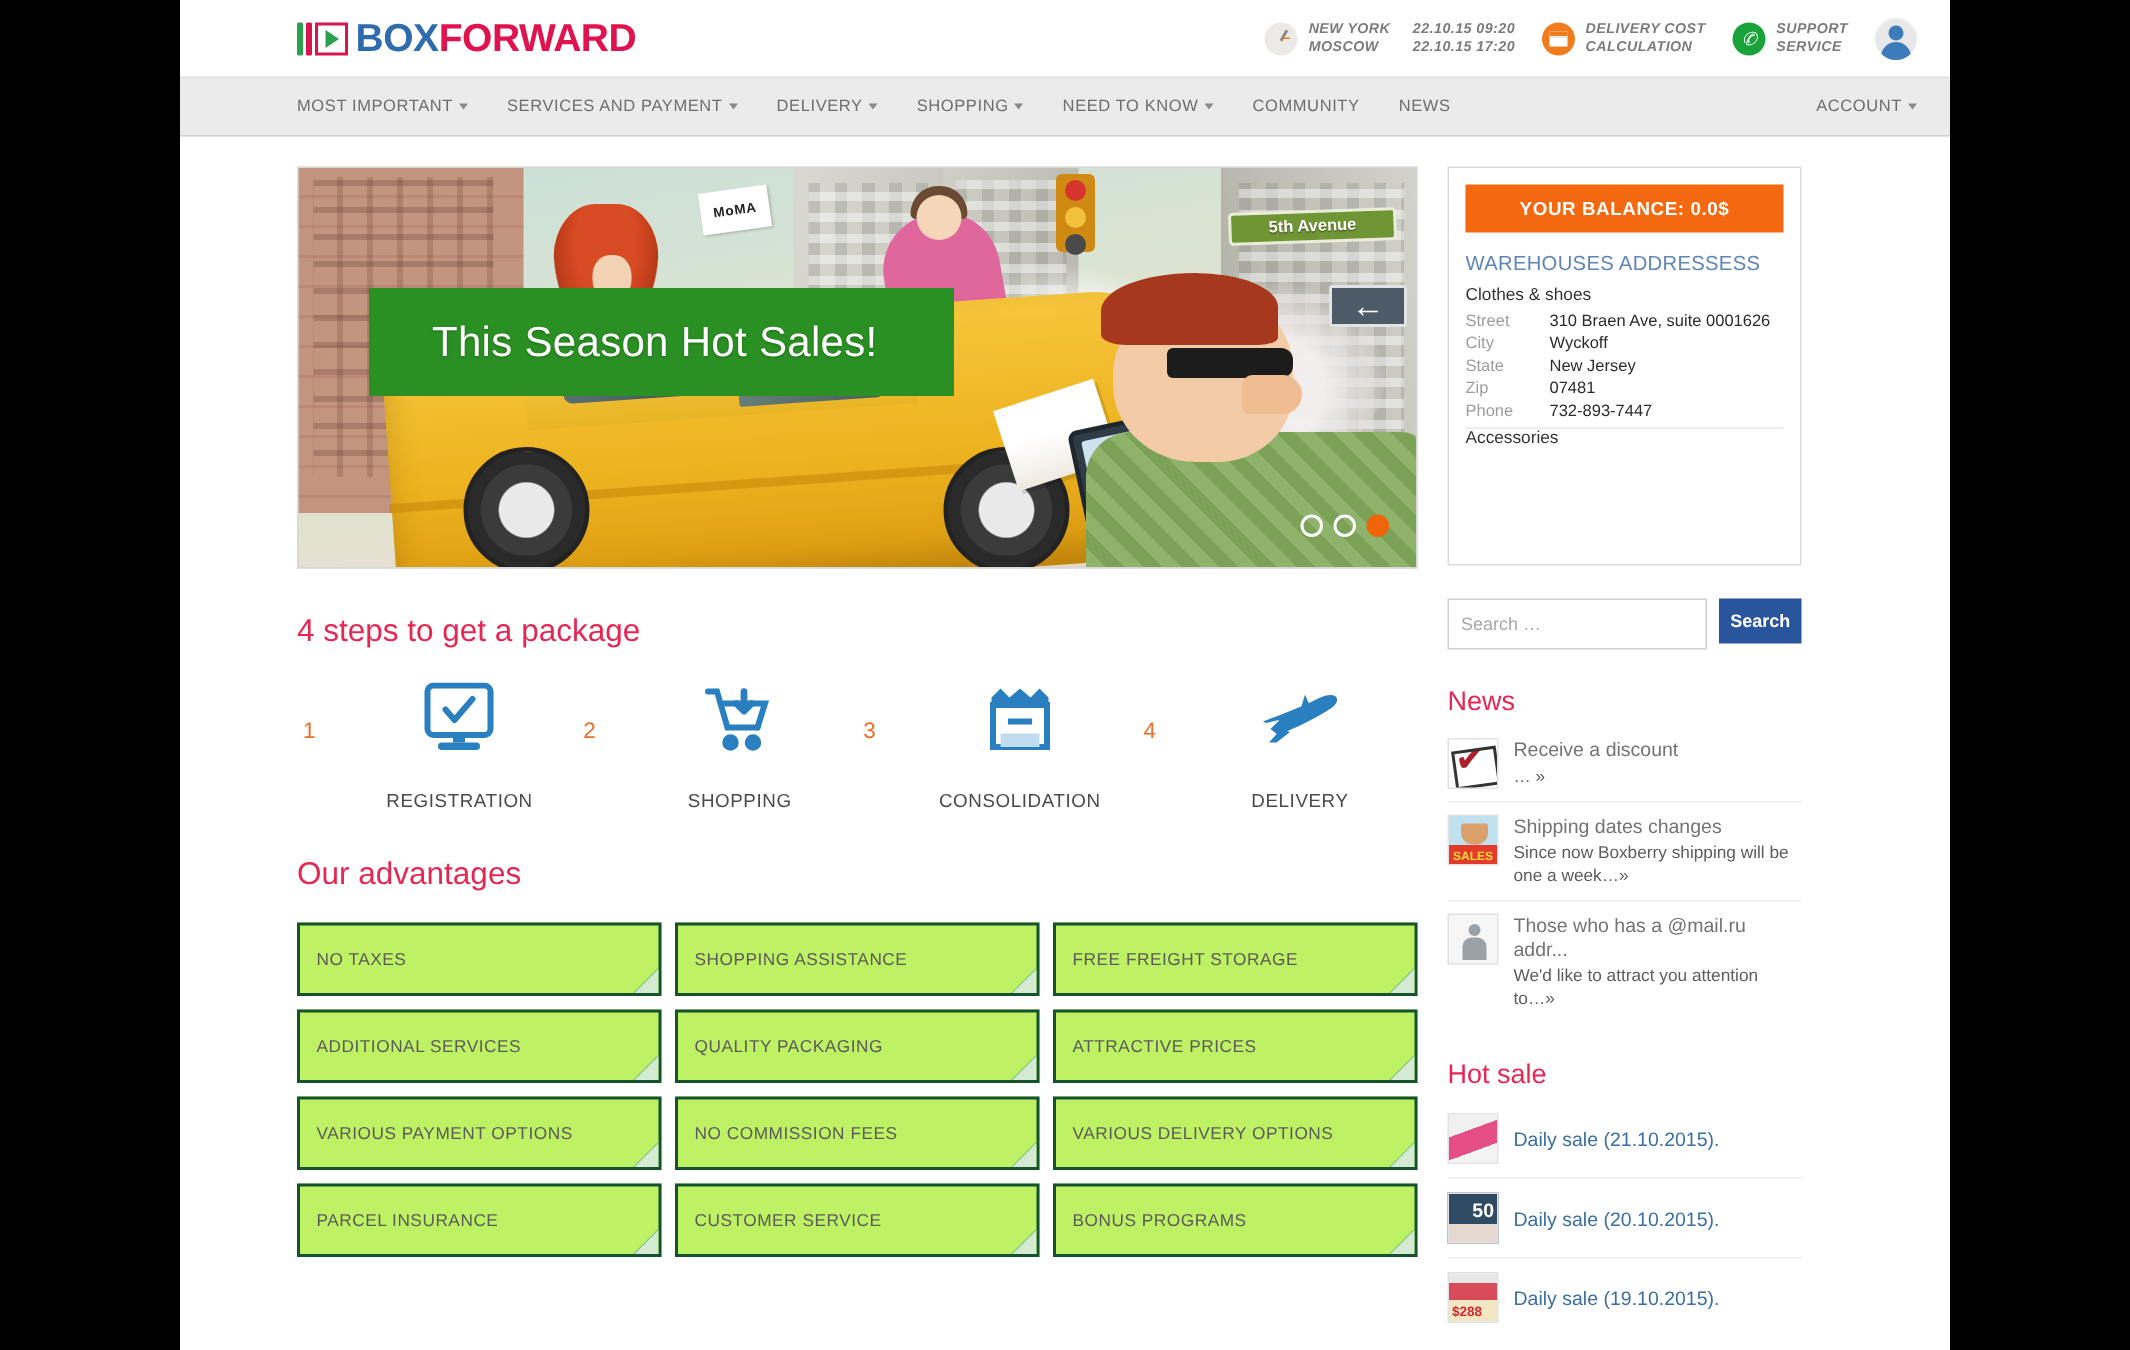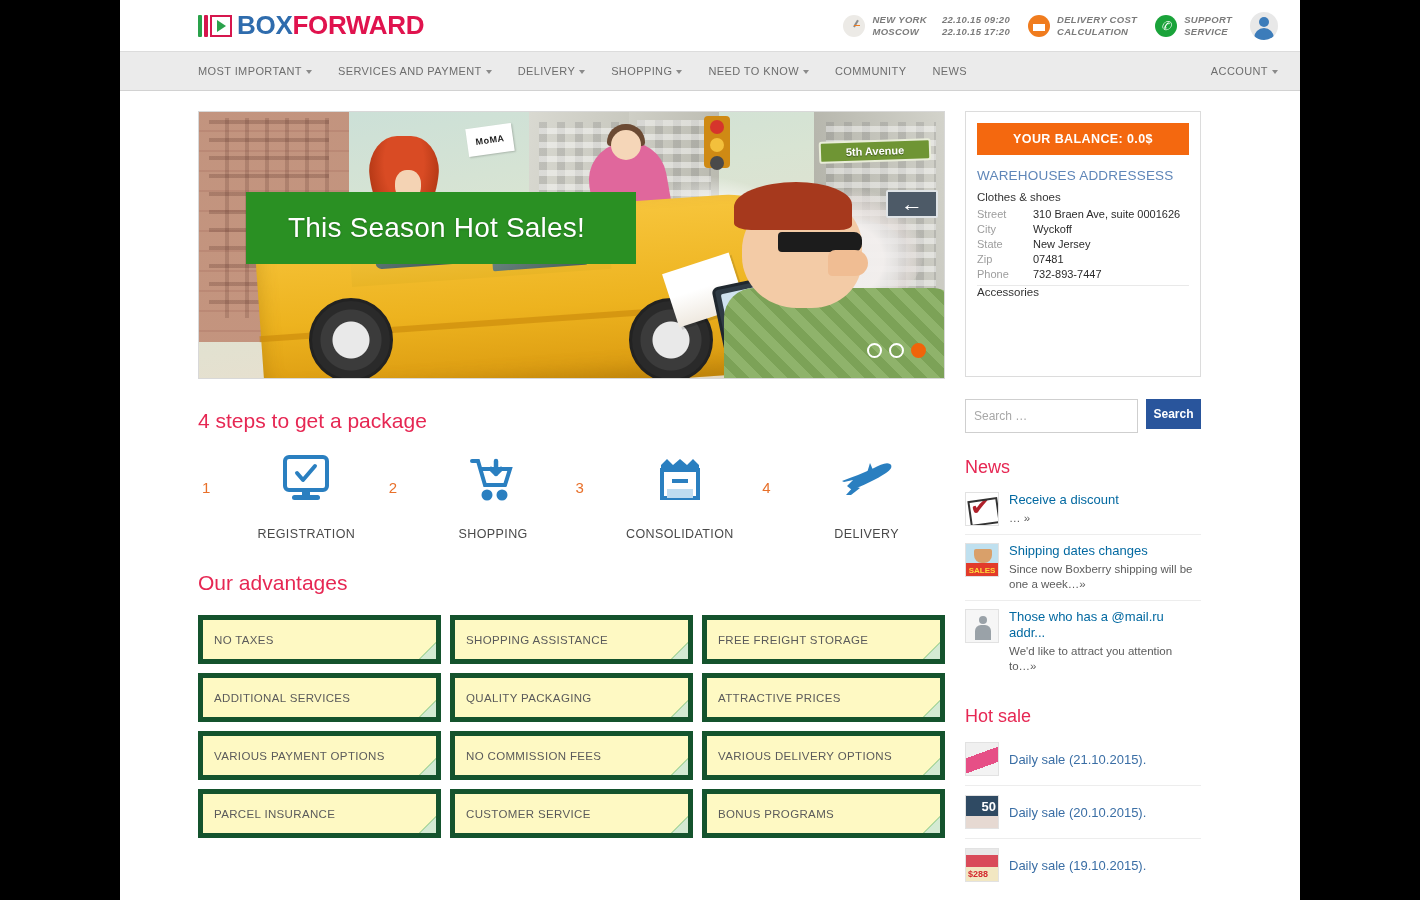--- a/index.html
+++ b/index.html
@@ -368,22 +368,22 @@
 
   
   .adv-grid {
     display: grid;
     grid-template-columns: repeat(3, 1fr);
     gap: 9px;
     margin-top: 20px;
   }
   .adv-card {
     position: relative;
-    background: #fef9c3;
-    border: 5px solid #14532d;
+    background: #bef264;
+    border: 2px solid #14532d;
     height: 49px;
     display: flex; align-items: center;
     padding: 0 0 0 11px;
     overflow: hidden;
     cursor: pointer;
   }
   .adv-card span {
     font-size: 11.5px; color: #5b5b5b; letter-spacing: .35px;
   }
   .adv-corner {
@@ -486,21 +486,21 @@
     content:""; position:absolute; left:0; bottom:0; width:34px; height:12px;
     background:#e6d9d2;
   }
   .thumb.t-deal { background: linear-gradient(180deg,#e8e8e8 0 20%,#d94b5a 20% 55%,#f2e7c2 55% 100%); }
   .thumb.t-deal::before {
     content:"$288"; position:absolute; left:2px; bottom:2px;
     font-size:9px; font-weight:bold; color:#d3292f;
   }
   .news-body { flex: 1; min-width: 0; }
   .news-title {
-    font-size: 13px; color: #0369a1; cursor: pointer;
+    font-size: 13px; color: #737373; cursor: pointer;
     line-height: 16px; display:block;
   }
   .news-excerpt {
     font-size: 11.5px; color: #5c5c5c; line-height: 15px; margin-top: 3px;
   }
   .hot-item {
     display:flex; gap:10px; align-items:center;
     padding: 9px 0; border-bottom: 1px solid #ededed;
   }
   .hot-item:last-child{border-bottom:none;}

